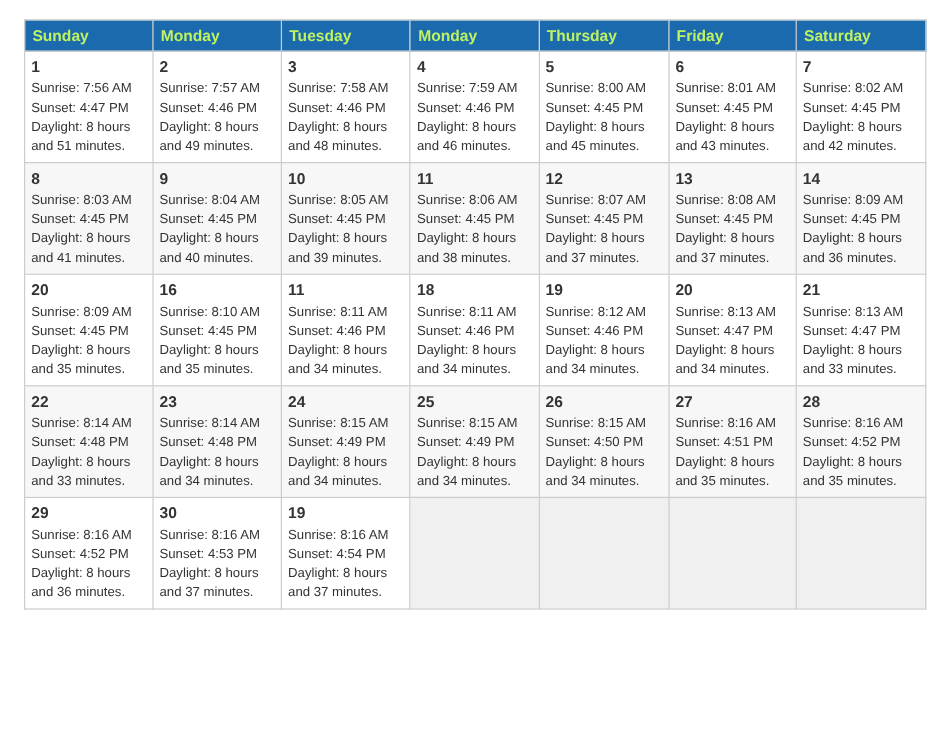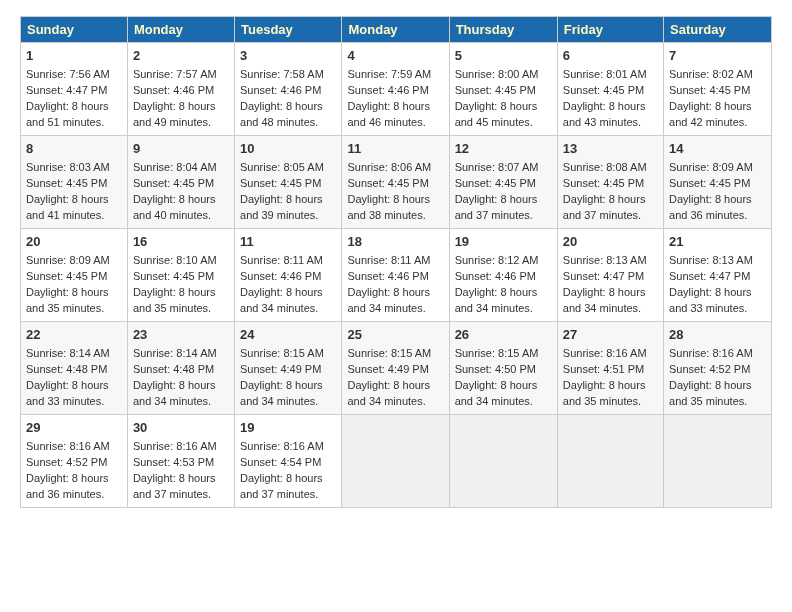--- a/index.html
+++ b/index.html
@@ -47,21 +47,21 @@
     .location {
       font-size: 15px;
       color: #333;
     }
     .calendar {
       width: 100%;
       border-collapse: collapse;
     }
     .calendar th {
       background: #1a6aad;
-      color: #fef9c3;
+      color: #bef264;
       text-align: left;
       padding: 5px 6px;
       font-size: 13px;
       font-weight: bold;
       border: 1px solid #ccc;
     }
     .calendar td {
       vertical-align: top;
       border: 1px solid #ccc;
       padding: 4px 5px;

